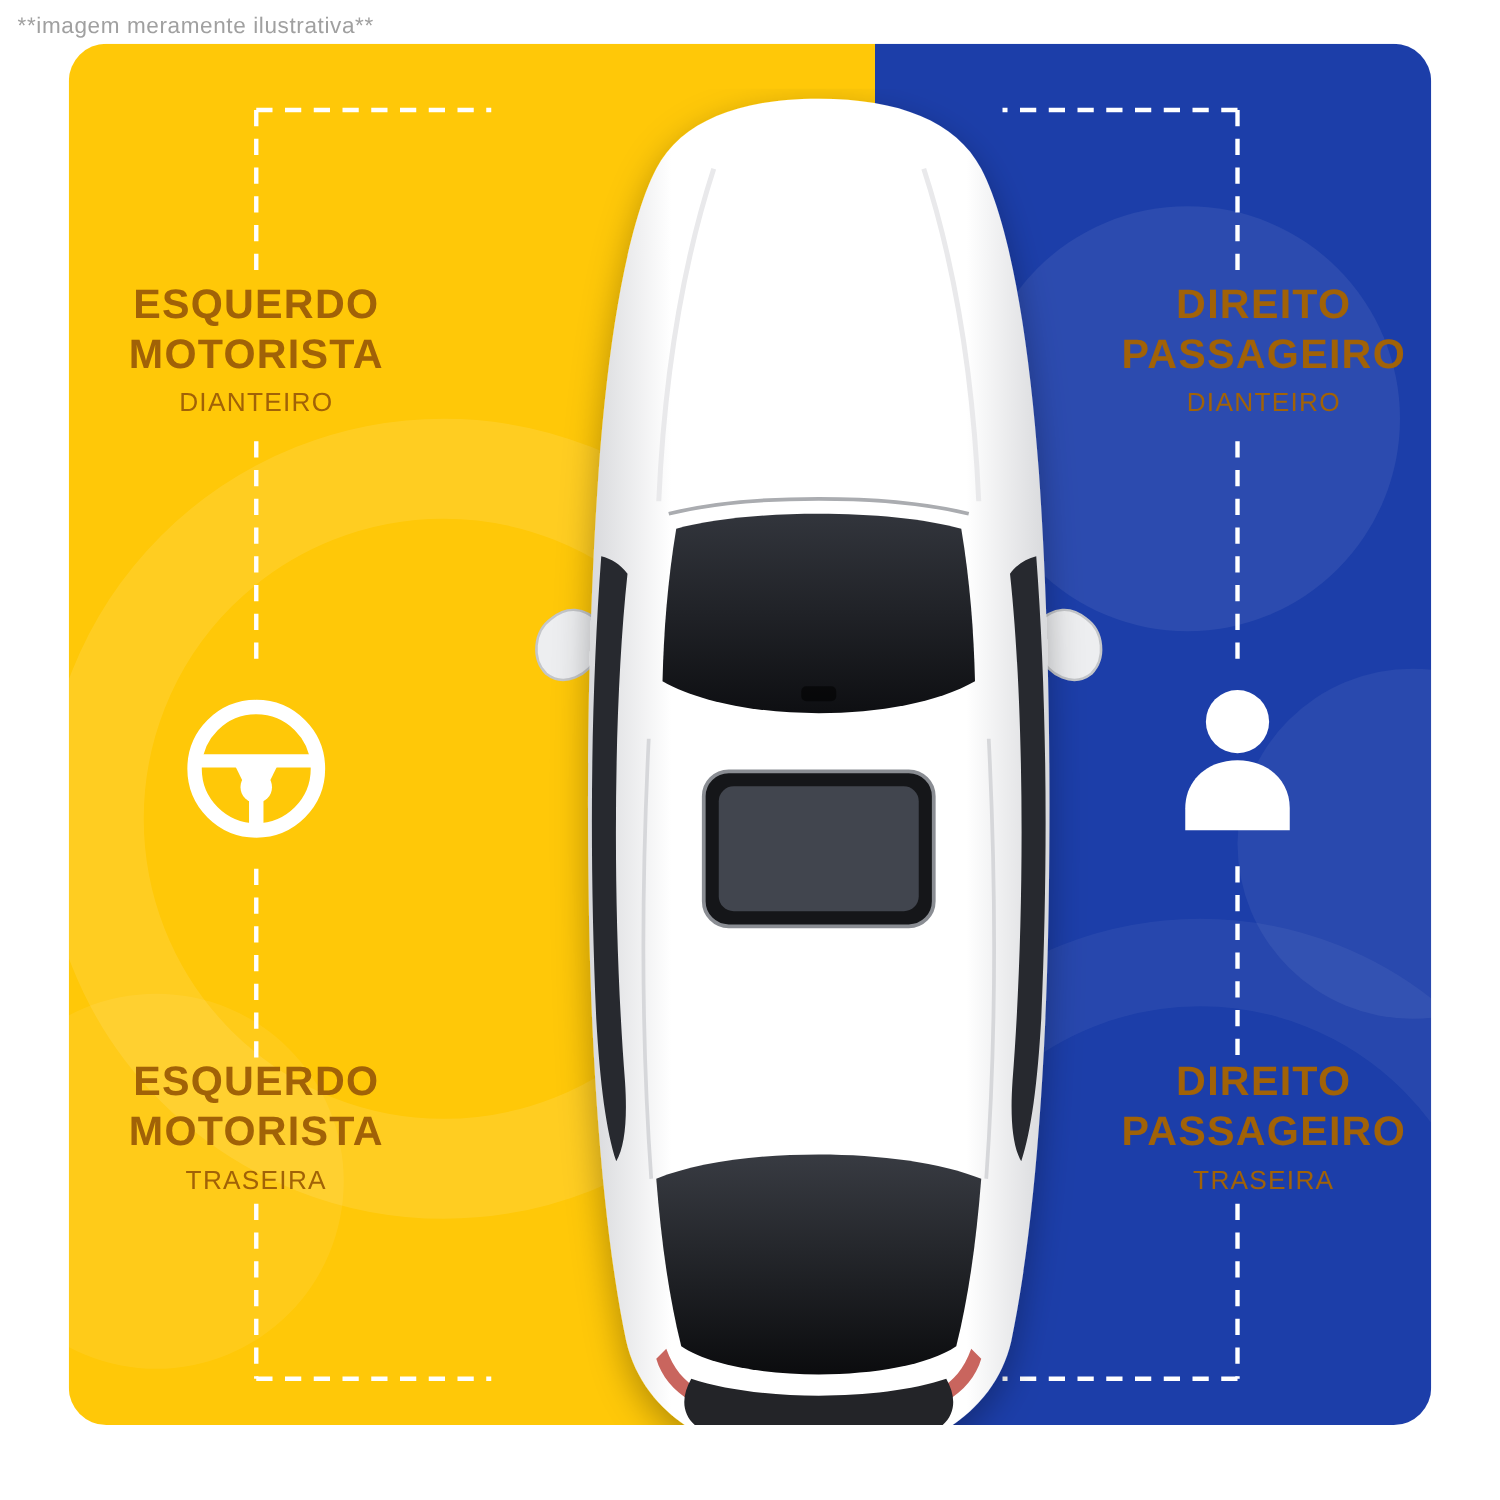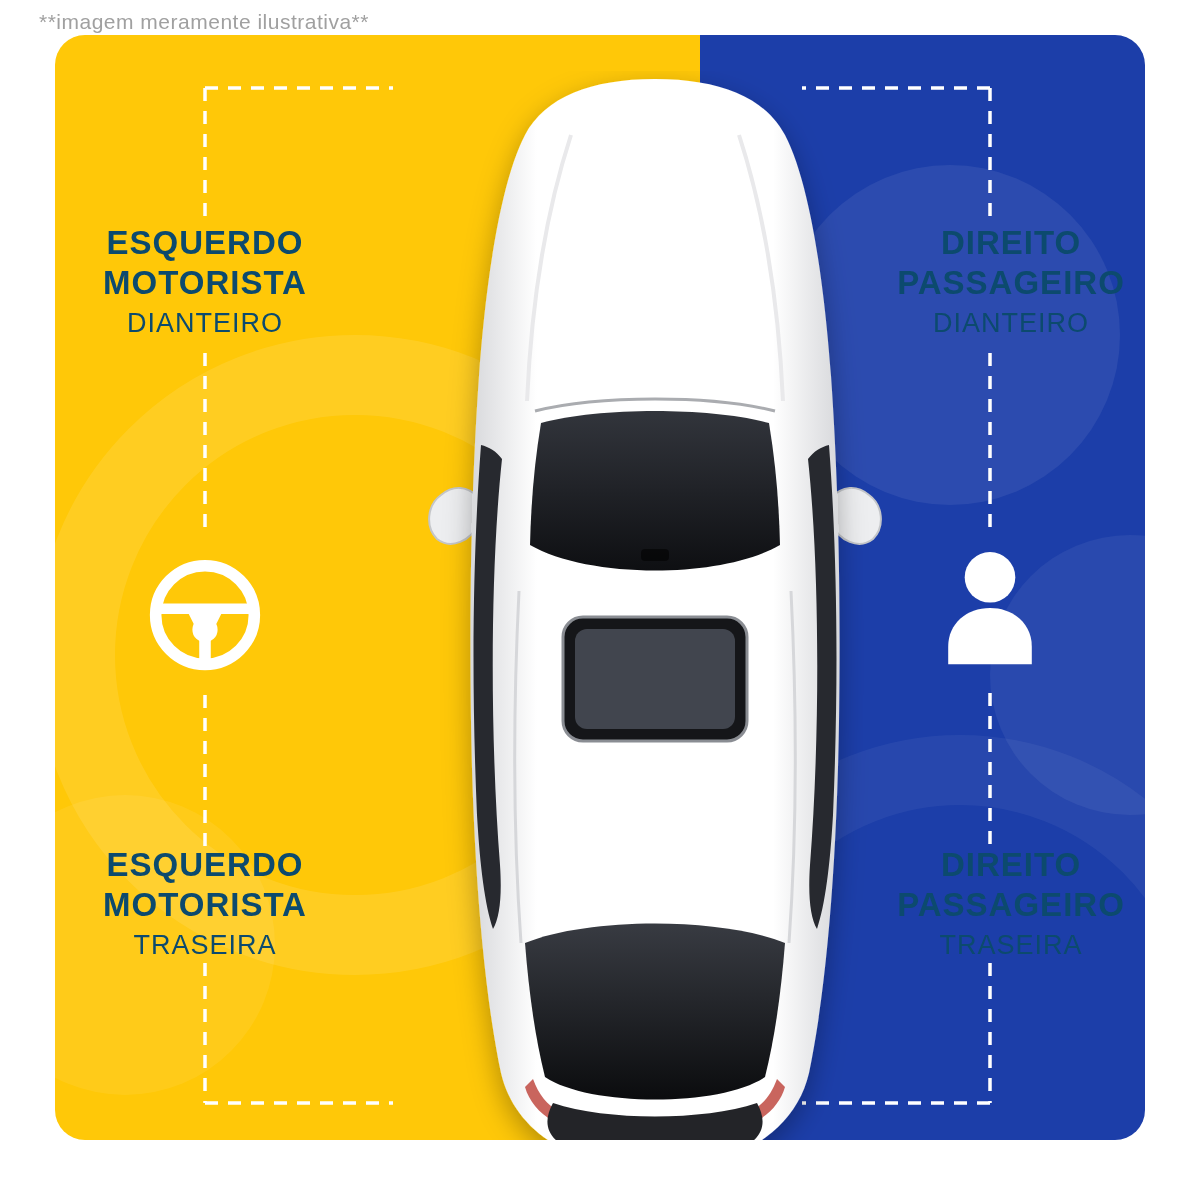--- a/index.html
+++ b/index.html
@@ -1,43 +1,42 @@
 <!DOCTYPE html>
 <html><head>
 <meta charset="utf-8">
 <style>
   html,body{margin:0;padding:0;}
   body{
     width:1200px;height:1200px;position:relative;background:#ffffff;
     font-family:"Liberation Sans", sans-serif;overflow:hidden;
   }
   .disclaimer{
-    position:absolute;left:14px;top:10px;font-size:21px;letter-spacing:.5px;
+    position:absolute;left:14px;top:10px;font-size:18px;letter-spacing:.5px;
     color:#a0a0a0;
-    margin-left:25px;
   }
   .board{
     position:absolute;left:55px;top:35px;width:1090px;height:1105px;
     border-radius:30px;overflow:hidden;
   }
   .panel{position:absolute;top:0;height:100%;}
   .panel-left{left:0;width:645px;background:#ffc808;}
   .panel-right{left:645px;width:445px;background:#1c3ea9;}
   .deco{position:absolute;border-radius:50%;pointer-events:none;}
   .deco-ring-yellow{left:-20px;top:300px;width:480px;height:480px;border:80px solid rgba(255,255,255,.10);}
   .deco-dot-yellow{left:-80px;top:760px;width:300px;height:300px;background:rgba(255,255,255,.07);}
   .deco-dot-blue-1{left:80px;top:130px;width:340px;height:340px;background:rgba(255,255,255,.07);}
   .deco-dot-blue-2{left:290px;top:500px;width:280px;height:280px;background:rgba(255,255,255,.06);}
   .deco-ring-blue{left:-40px;top:700px;width:460px;height:460px;border:70px solid rgba(255,255,255,.05);}
   .dashes{position:absolute;left:0;top:0;width:1090px;height:1105px;pointer-events:none;}
   .label-block{
-    position:absolute;width:300px;text-align:center;color:#0c4a6e;line-height:40px;
+    position:absolute;width:300px;text-align:center;color:#a16207;line-height:40px;
   }
   .label-block .b{font-size:33px;font-weight:bold;letter-spacing:1px;}
-  .label-block .r{font-size:27px;font-weight:normal;letter-spacing:1px;}
+  .label-block .r{font-size:21px;font-weight:normal;letter-spacing:1px;}
   .lb-left{left:0;}
   .lb-right{left:806px;}
   .lb-front{top:188px;}
   .lb-rear{top:810px;}
   .icon-wrap{position:absolute;}
   .icon-steering{left:87px;top:517px;width:126px;height:126px;}
   .icon-person{left:869px;top:506px;width:132px;height:132px;}
   .car{position:absolute;left:368px;top:36px;width:464px;height:1110px;}
 </style>
 </head>

